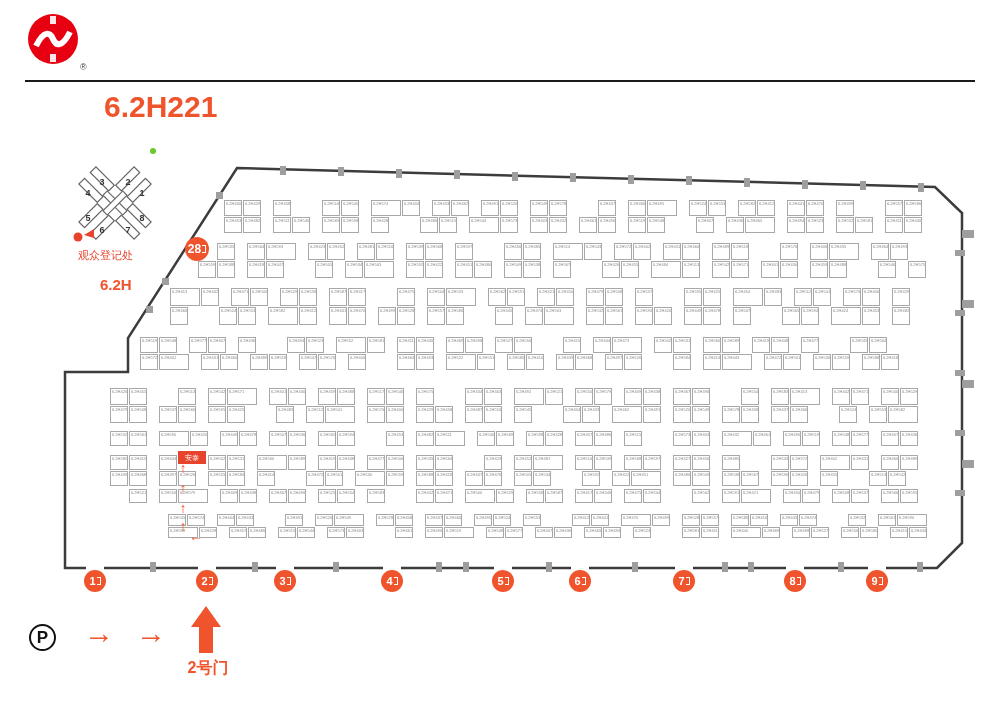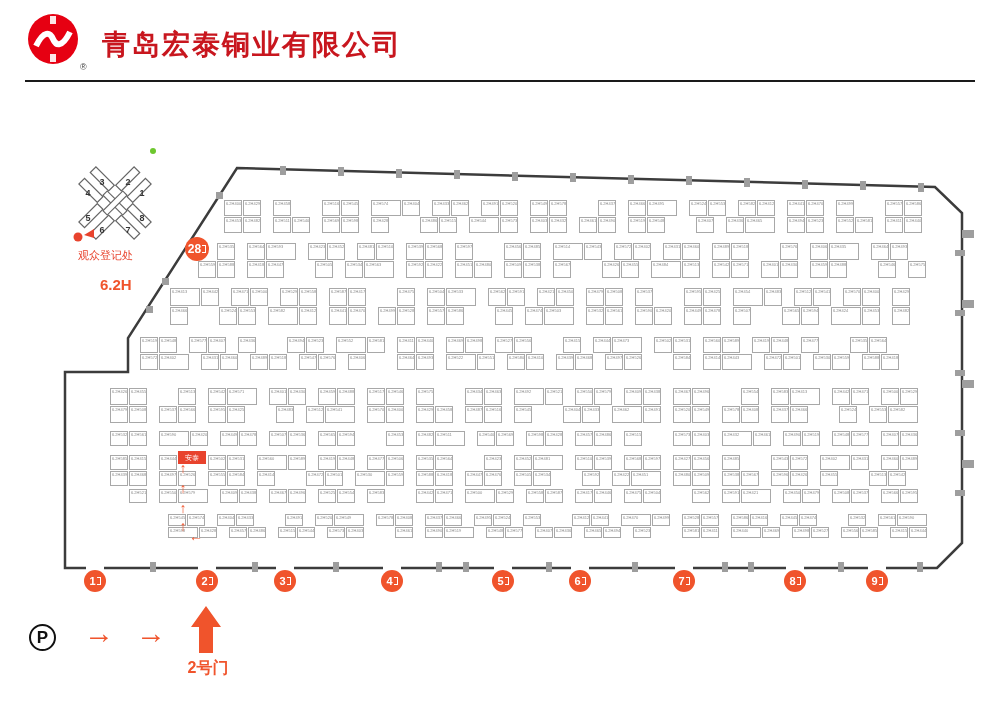--- a/index.html
+++ b/index.html
@@ -54,22 +54,22 @@
 
 <div class="page">
 
   <svg class="logo-svg" width="54" height="54" viewBox="0 0 54 54">
     <circle cx="27" cy="27" r="25" fill="#E60012"></circle>
     <path d="M10,34 C18,18 24,20 27,27 C30,34 36,36 44,20" stroke="#fff" stroke-width="6" fill="none"></path>
     <rect x="24" y="4" width="6" height="8" fill="#fff" opacity="0.9"></rect>
     <rect x="24" y="42" width="6" height="8" fill="#fff" opacity="0.9"></rect>
   </svg>
   <span class="registered">®</span>
-  <div class="company-name">青岛宏泰铜业有限公司</div>
   <div class="header-rule"></div>
+  <div class="booth-code">6.2H221</div>
 
   <svg class="minimap" width="118" height="118" viewBox="0 0 118 118">
     <g stroke="#666" stroke-width="1.2" fill="#fff">
 
       <rect x="-13" y="-4" width="26" height="8" transform="translate(69.7,38.9) rotate(-45)"></rect>
       <rect x="-13" y="-4" width="26" height="8" transform="translate(81.1,50.3) rotate(-45)"></rect>
 
       <rect x="-13" y="-4" width="26" height="8" transform="translate(44.3,38.9) rotate(45)"></rect>
       <rect x="-13" y="-4" width="26" height="8" transform="translate(32.9,50.3) rotate(45)"></rect>
 

